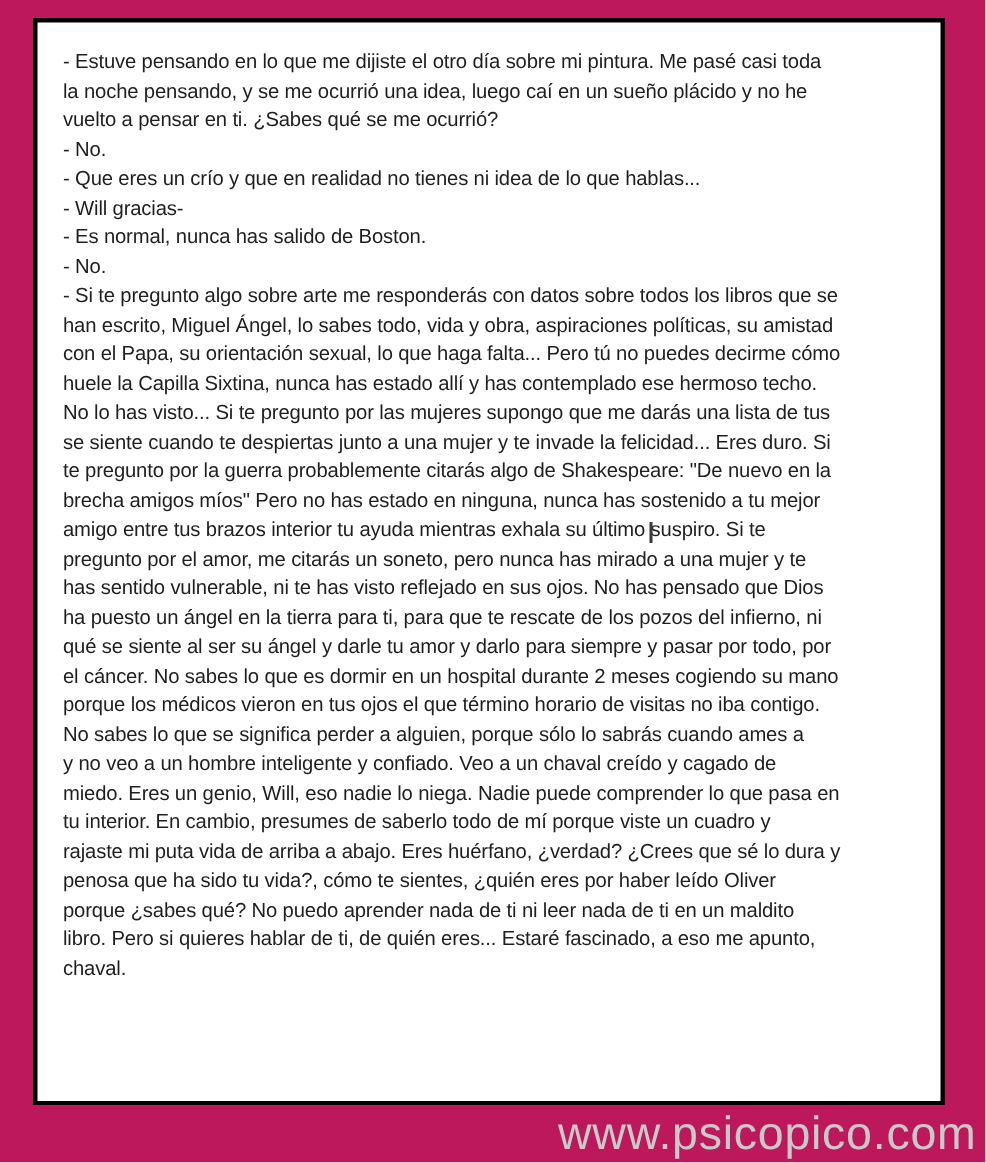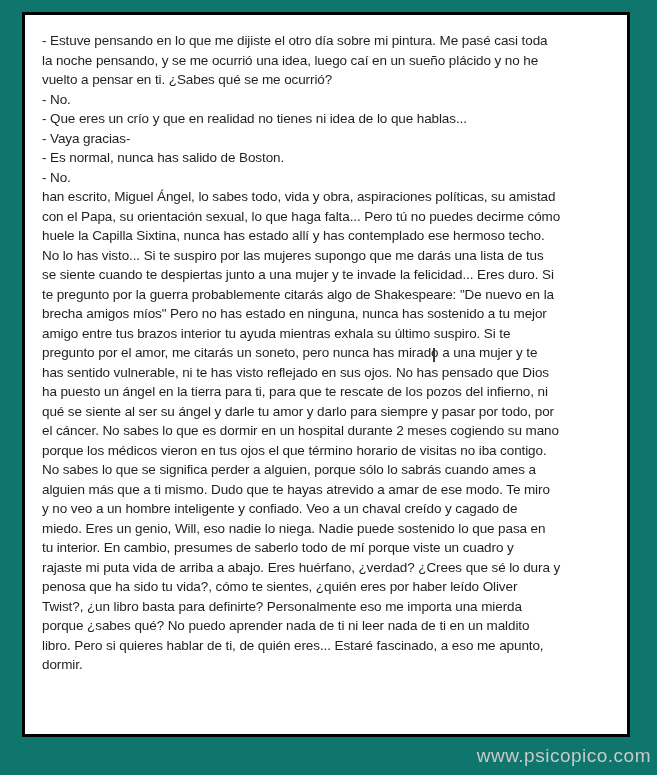--- a/index.html
+++ b/index.html
@@ -4,21 +4,21 @@
 <style>
   html, body {
     margin: 0;
     padding: 0;
     background: #ffffff;
   }
   .canvas {
     position: relative;
     width: 657px;
     height: 775px;
-    background: #0f766e;
+    background: #be185d;
     overflow: hidden;
     font-family: "Liberation Sans", sans-serif;
   }
   .text-box {
     position: absolute;
     left: 22px;
     top: 12px;
     width: 608px;
     height: 725px;
     box-sizing: border-box;
@@ -40,67 +40,66 @@
     left: 408px;
     top: 333px;
     width: 1.5px;
     height: 14px;
     background: #3a3a3a;
   }
   .watermark {
     position: absolute;
     right: 6px;
     top: 742px;
-    font-size: 19px;
+    font-size: 31px;
     line-height: 27px;
     letter-spacing: 0.5px;
     color: #c9c9c9;
     font-family: "Liberation Sans", sans-serif;
     font-weight: 400;
   }
 </style>
 </head>
 <body>
 
 <div class="canvas">
 
   <div class="text-box">
     <div class="lines">
         <div class="text-line">- Estuve pensando en lo que me dijiste el otro día sobre mi pintura. Me pasé casi toda</div>
         <div class="text-line">la noche pensando, y se me ocurrió una idea, luego caí en un sueño plácido y no he</div>
         <div class="text-line">vuelto a pensar en ti. ¿Sabes qué se me ocurrió?</div>
         <div class="text-line">- No.</div>
         <div class="text-line">- Que eres un crío y que en realidad no tienes ni idea de lo que hablas...</div>
-        <div class="text-line">- Vaya gracias-</div>
+        <div class="text-line">- Will gracias-</div>
         <div class="text-line">- Es normal, nunca has salido de Boston.</div>
         <div class="text-line">- No.</div>
+        <div class="text-line">- Si te pregunto algo sobre arte me responderás con datos sobre todos los libros que se</div>
         <div class="text-line">han escrito, Miguel Ángel, lo sabes todo, vida y obra, aspiraciones políticas, su amistad</div>
         <div class="text-line">con el Papa, su orientación sexual, lo que haga falta... Pero tú no puedes decirme cómo</div>
         <div class="text-line">huele la Capilla Sixtina, nunca has estado allí y has contemplado ese hermoso techo.</div>
-        <div class="text-line">No lo has visto... Si te suspiro por las mujeres supongo que me darás una lista de tus</div>
+        <div class="text-line">No lo has visto... Si te pregunto por las mujeres supongo que me darás una lista de tus</div>
         <div class="text-line">se siente cuando te despiertas junto a una mujer y te invade la felicidad... Eres duro. Si</div>
         <div class="text-line">te pregunto por la guerra probablemente citarás algo de Shakespeare: "De nuevo en la</div>
         <div class="text-line">brecha amigos míos" Pero no has estado en ninguna, nunca has sostenido a tu mejor</div>
         <div class="text-line">amigo entre tus brazos interior tu ayuda mientras exhala su último suspiro. Si te</div>
         <div class="text-line">pregunto por el amor, me citarás un soneto, pero nunca has mirado a una mujer y te</div>
         <div class="text-line">has sentido vulnerable, ni te has visto reflejado en sus ojos. No has pensado que Dios</div>
         <div class="text-line">ha puesto un ángel en la tierra para ti, para que te rescate de los pozos del infierno, ni</div>
         <div class="text-line">qué se siente al ser su ángel y darle tu amor y darlo para siempre y pasar por todo, por</div>
         <div class="text-line">el cáncer. No sabes lo que es dormir en un hospital durante 2 meses cogiendo su mano</div>
         <div class="text-line">porque los médicos vieron en tus ojos el que término horario de visitas no iba contigo.</div>
         <div class="text-line">No sabes lo que se significa perder a alguien, porque sólo lo sabrás cuando ames a</div>
-        <div class="text-line">alguien más que a ti mismo. Dudo que te hayas atrevido a amar de ese modo. Te miro</div>
         <div class="text-line">y no veo a un hombre inteligente y confiado. Veo a un chaval creído y cagado de</div>
-        <div class="text-line">miedo. Eres un genio, Will, eso nadie lo niega. Nadie puede sostenido lo que pasa en</div>
+        <div class="text-line">miedo. Eres un genio, Will, eso nadie lo niega. Nadie puede comprender lo que pasa en</div>
         <div class="text-line">tu interior. En cambio, presumes de saberlo todo de mí porque viste un cuadro y</div>
         <div class="text-line">rajaste mi puta vida de arriba a abajo. Eres huérfano, ¿verdad? ¿Crees que sé lo dura y</div>
         <div class="text-line">penosa que ha sido tu vida?, cómo te sientes, ¿quién eres por haber leído Oliver</div>
-        <div class="text-line">Twist?, ¿un libro basta para definirte? Personalmente eso me importa una mierda</div>
         <div class="text-line">porque ¿sabes qué? No puedo aprender nada de ti ni leer nada de ti en un maldito</div>
         <div class="text-line">libro. Pero si quieres hablar de ti, de quién eres... Estaré fascinado, a eso me apunto,</div>
-        <div class="text-line">dormir.</div>
+        <div class="text-line">chaval.</div>
       </div>
     <div class="caret"></div>
   </div>
 
   <div class="watermark">www.psicopico.com</div>
 
 </div>
 
 </body></html>

